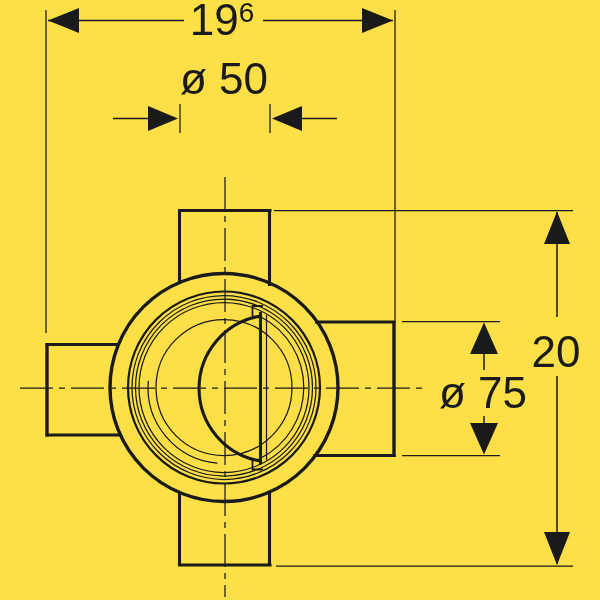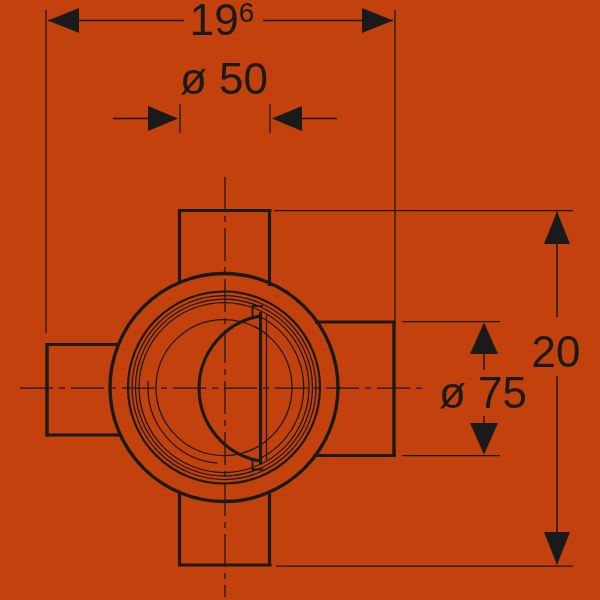--- a/index.html
+++ b/index.html
@@ -4,21 +4,21 @@
 <style>
   html, body {
     margin: 0;
     padding: 0;
     background: #ffffff;
   }
   .canvas {
     position: relative;
     width: 600px;
     height: 600px;
-    background: #c2410c;
+    background: #fde047;
     overflow: hidden;
   }
   svg { display: block; }
   svg * { stroke-linecap: butt; }
   .stroke   { stroke: var(--line, #1a1a1a); fill: none; }
   .xthick   { stroke-width: 3.4; }
   .thick    { stroke-width: 3.1; }
   .med      { stroke-width: 2.2; }
   .dim      { stroke-width: 1.5; }
   .thin     { stroke-width: 1.25; }

